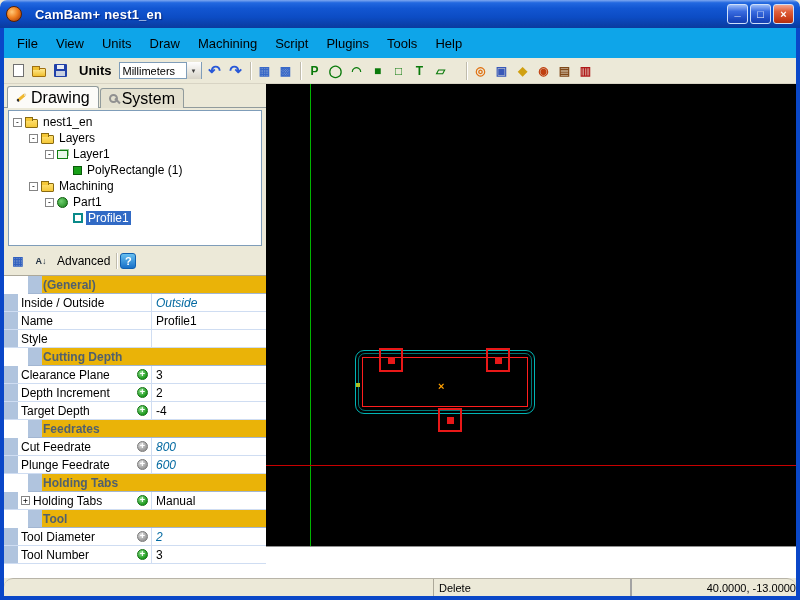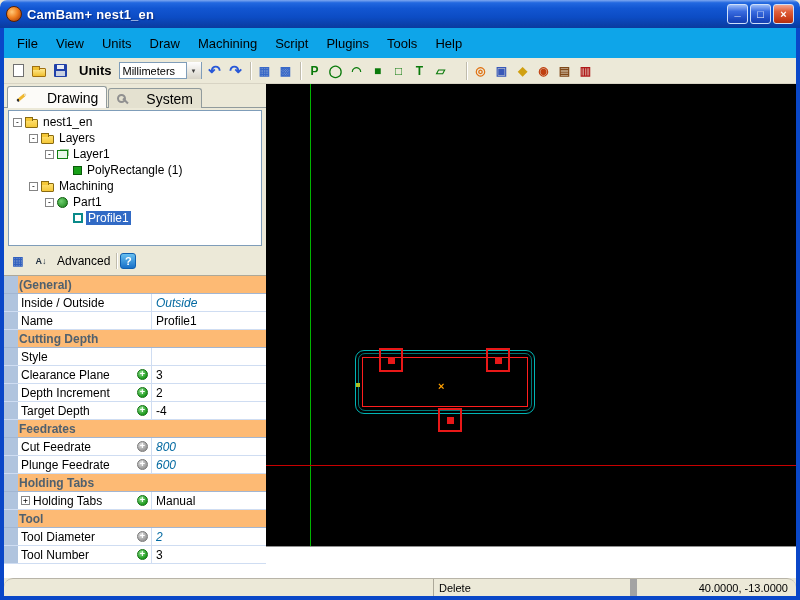--- a/index.html
+++ b/index.html
@@ -8,21 +8,21 @@
   #window { position:relative; width:800px; height:600px; background:#ECE9D8; overflow:hidden; }
 
   
   .titlebar { position:absolute; left:0; top:0; width:800px; height:28px;
     border-radius:7px 7px 0 0; display:flex; align-items:center; padding:0 6px; gap:5px;
     background:linear-gradient(180deg,#7FA8F0 0%,#2268E0 10%,#1256D2 30%,#0C4CC4 62%,#0A3FA8 90%,#0A3C9E 100%); }
   .app-icon { width:16px; height:16px; border-radius:50%; flex:none;
     background:radial-gradient(circle at 35% 35%, #FFC878, #F08020 45%, #A03808 92%);
     border:1px solid #5A2000; }
   .title { color:#fff; font-weight:bold; font-size:13px; flex:1;
-    text-shadow:1px 1px 1px #00237A; letter-spacing:.2px; }
+    text-shadow:1px 1px 1px #00237A; letter-spacing:.2px;margin-left:8px; }
   .winbtns { display:flex; gap:2px; }
   .wbtn { width:21px; height:20px; border-radius:3px; display:flex; align-items:center;
     justify-content:center; color:#fff; font-size:11px; font-weight:bold;
     border:1px solid #CFE0FA; cursor:default; }
   .wbtn.blue { background:linear-gradient(180deg,#9CBCF8 0%,#3A6CE0 35%,#1A48C0 82%,#1640B0 100%); }
   .wbtn.close { background:linear-gradient(180deg,#F4A590 0%,#E1613C 35%,#C73A16 82%,#B03010 100%); }
   .wbtn.min span { transform:translateY(-3px); }
   .b-left,.b-right { position:absolute; top:28px; bottom:0; width:4px; background:#0A47C8; }
   .b-left{left:0} .b-right{right:0}
   .b-bottom { position:absolute; left:0; right:0; bottom:0; height:4px; background:#0A47C8; }
@@ -57,23 +57,23 @@
   .vic { color:#3868C8; font-size:12px; font-weight:bold; }
   .dic { color:#0A7A0A; font-size:12px; font-weight:bold; }
   .m0{color:#E07010}.m1{color:#3858B8}.m2{color:#D0A010}.m3{color:#C04010}.m4{color:#804818}.m5{color:#B01818}
   .mic { font-size:12px; font-weight:bold; }
 
   
   .leftpanel { position:absolute; left:4px; top:84px; width:262px; height:494px;
     display:flex; flex-direction:column; background:#ECE9D8; }
   .tabrow { display:flex; align-items:flex-end; height:24px; padding-left:3px; flex:none;
     border-bottom:1px solid #919B9C; }
-  .tab { display:flex; align-items:center; gap:20px; height:20px; padding:0 8px;
+  .tab { display:flex; align-items:center; gap:4px; height:20px; padding:0 8px;
     border:1px solid #919B9C; border-bottom:none; border-radius:3px 3px 0 0;
-    background:#E4E1D0; font-size:14px; margin-right:1px; position:relative; top:1px; }
+    background:#E4E1D0; font-size:16px; margin-right:1px; position:relative; top:1px; }
   .tab.active { height:22px; background:#FCFBF8; z-index:2; }
   .pencil { width:11px; height:3px; border-radius:1px; transform:rotate(-40deg);
     background:linear-gradient(90deg,#303030 0 2px,#F0B830 2px 9px,#E8D8B0 9px); }
   .wrench { width:9px; height:9px; border:2px solid #909090; border-radius:50%; position:relative; }
   .wrench::after { content:""; position:absolute; width:7px; height:2px; background:#909090;
     transform:rotate(45deg); right:-5px; bottom:-1px; }
 
   .treebox { position:relative; margin:2px 4px 0; height:136px; background:#fff;
     border:1px solid #7F9DB9; font-size:12px; overflow:hidden; padding-top:3px; flex:none; }
   .titem { display:flex; align-items:center; height:16px; gap:3px; white-space:nowrap; }
@@ -107,21 +107,21 @@
     display:flex; align-items:center; justify-content:center; }
 
   
   .pgrid { flex:1; background:#fff; font-size:12px; overflow:hidden; }
   .prow { display:flex; height:18px; border-bottom:1px solid #CFDDF2; }
   .pgut { width:14px; background:#B0C4DE; flex:none; }
   .pname { width:134px; flex:none; position:relative; display:flex; align-items:center;
     padding-left:3px; border-right:1px solid #CFDDF2; overflow:hidden; color:#000; }
   .pval { flex:1; display:flex; align-items:center; padding-left:4px; overflow:hidden; color:#000; }
   .pval.muted { color:#0369a1; font-style:italic; }
-  .prow.pcat { background:#fdba74; border-bottom:1px solid #A2B6D2; }
+  .prow.pcat { background:#eab308; border-bottom:1px solid #A2B6D2;margin-left:24px; }
   .pcatname { display:flex; align-items:center; padding-left:1px; color:#50606E; font-weight:bold; }
   .inherit { position:absolute; right:3px; top:3px; width:11px; height:11px; border-radius:50%;
     display:flex; align-items:center; justify-content:center; font-size:9px; font-weight:bold;
     color:#fff; line-height:1; }
   .inherit.green { background:radial-gradient(circle at 35% 30%,#8FE08F,#1E9A1E 70%); border:1px solid #127012; }
   .inherit.gray  { background:radial-gradient(circle at 35% 30%,#E0E0E0,#9A9A9A 70%); border:1px solid #787878; }
   .pexp { width:9px; height:9px; border:1px solid #848484; background:#fff; font-size:8px;
     line-height:7px; text-align:center; margin-right:3px; flex:none; color:#000;
     font-family:"DejaVu Sans Mono", monospace; }
 
@@ -143,22 +143,22 @@
   .canvas-under { position:absolute; left:266px; top:546px; width:530px; height:32px;
     background:#fff; border-top:1px solid #909090; }
 
   
   .statusbar { position:absolute; left:4px; top:578px; width:792px; height:18px;
     background:#ECE9D8; display:flex; align-items:center; font-size:11px;
     border-top:1px solid #B8B4A8;border-radius:9px; }
   .sb-left { width:429px; height:100%; }
   .sb-msg { width:197px; height:100%; border-left:1px solid #ACA899; display:flex;
     align-items:center; padding-left:5px; }
-  .sb-coords { flex:1; height:100%; border-left:7px solid #a3a3a3; display:flex;
-    align-items:center; justify-content:flex-end; padding-right:8px; }
+  .sb-coords { flex:1; height:100%; border-left:2px solid #a3a3a3; display:flex;
+    align-items:center; justify-content:flex-end; }
 </style>
 </head>
 <body>
 
 <div id="window">
 
   <div class="titlebar">
     <span class="app-icon"></span>
     <span class="title">CamBam+ nest1_en</span>
     <span class="winbtns">
@@ -336,30 +336,30 @@
           </div>
         <div class="pval muted">Outside</div>
       </div>
       <div class="prow">
         <div class="pgut"></div>
         <div class="pname">
             <span>Name</span>
           </div>
         <div class="pval">Profile1</div>
       </div>
+      <div class="prow">
+        <div class="pgut"></div>
+        <div class="pname">
+            <span>Style</span>
+          </div>
+        <div class="pval"></div>
+      </div>
       <div class="prow pcat">
         <div class="pgut"></div>
         <div class="pcatname">Cutting Depth</div>
-      </div>
-      <div class="prow">
-        <div class="pgut"></div>
-        <div class="pname">
-            <span>Style</span>
-          </div>
-        <div class="pval"></div>
       </div>
       <div class="prow">
         <div class="pgut"></div>
         <div class="pname">
             <span>Clearance Plane</span>
             <span class="inherit green">+</span>
           </div>
         <div class="pval">3</div>
       </div>
       <div class="prow">

